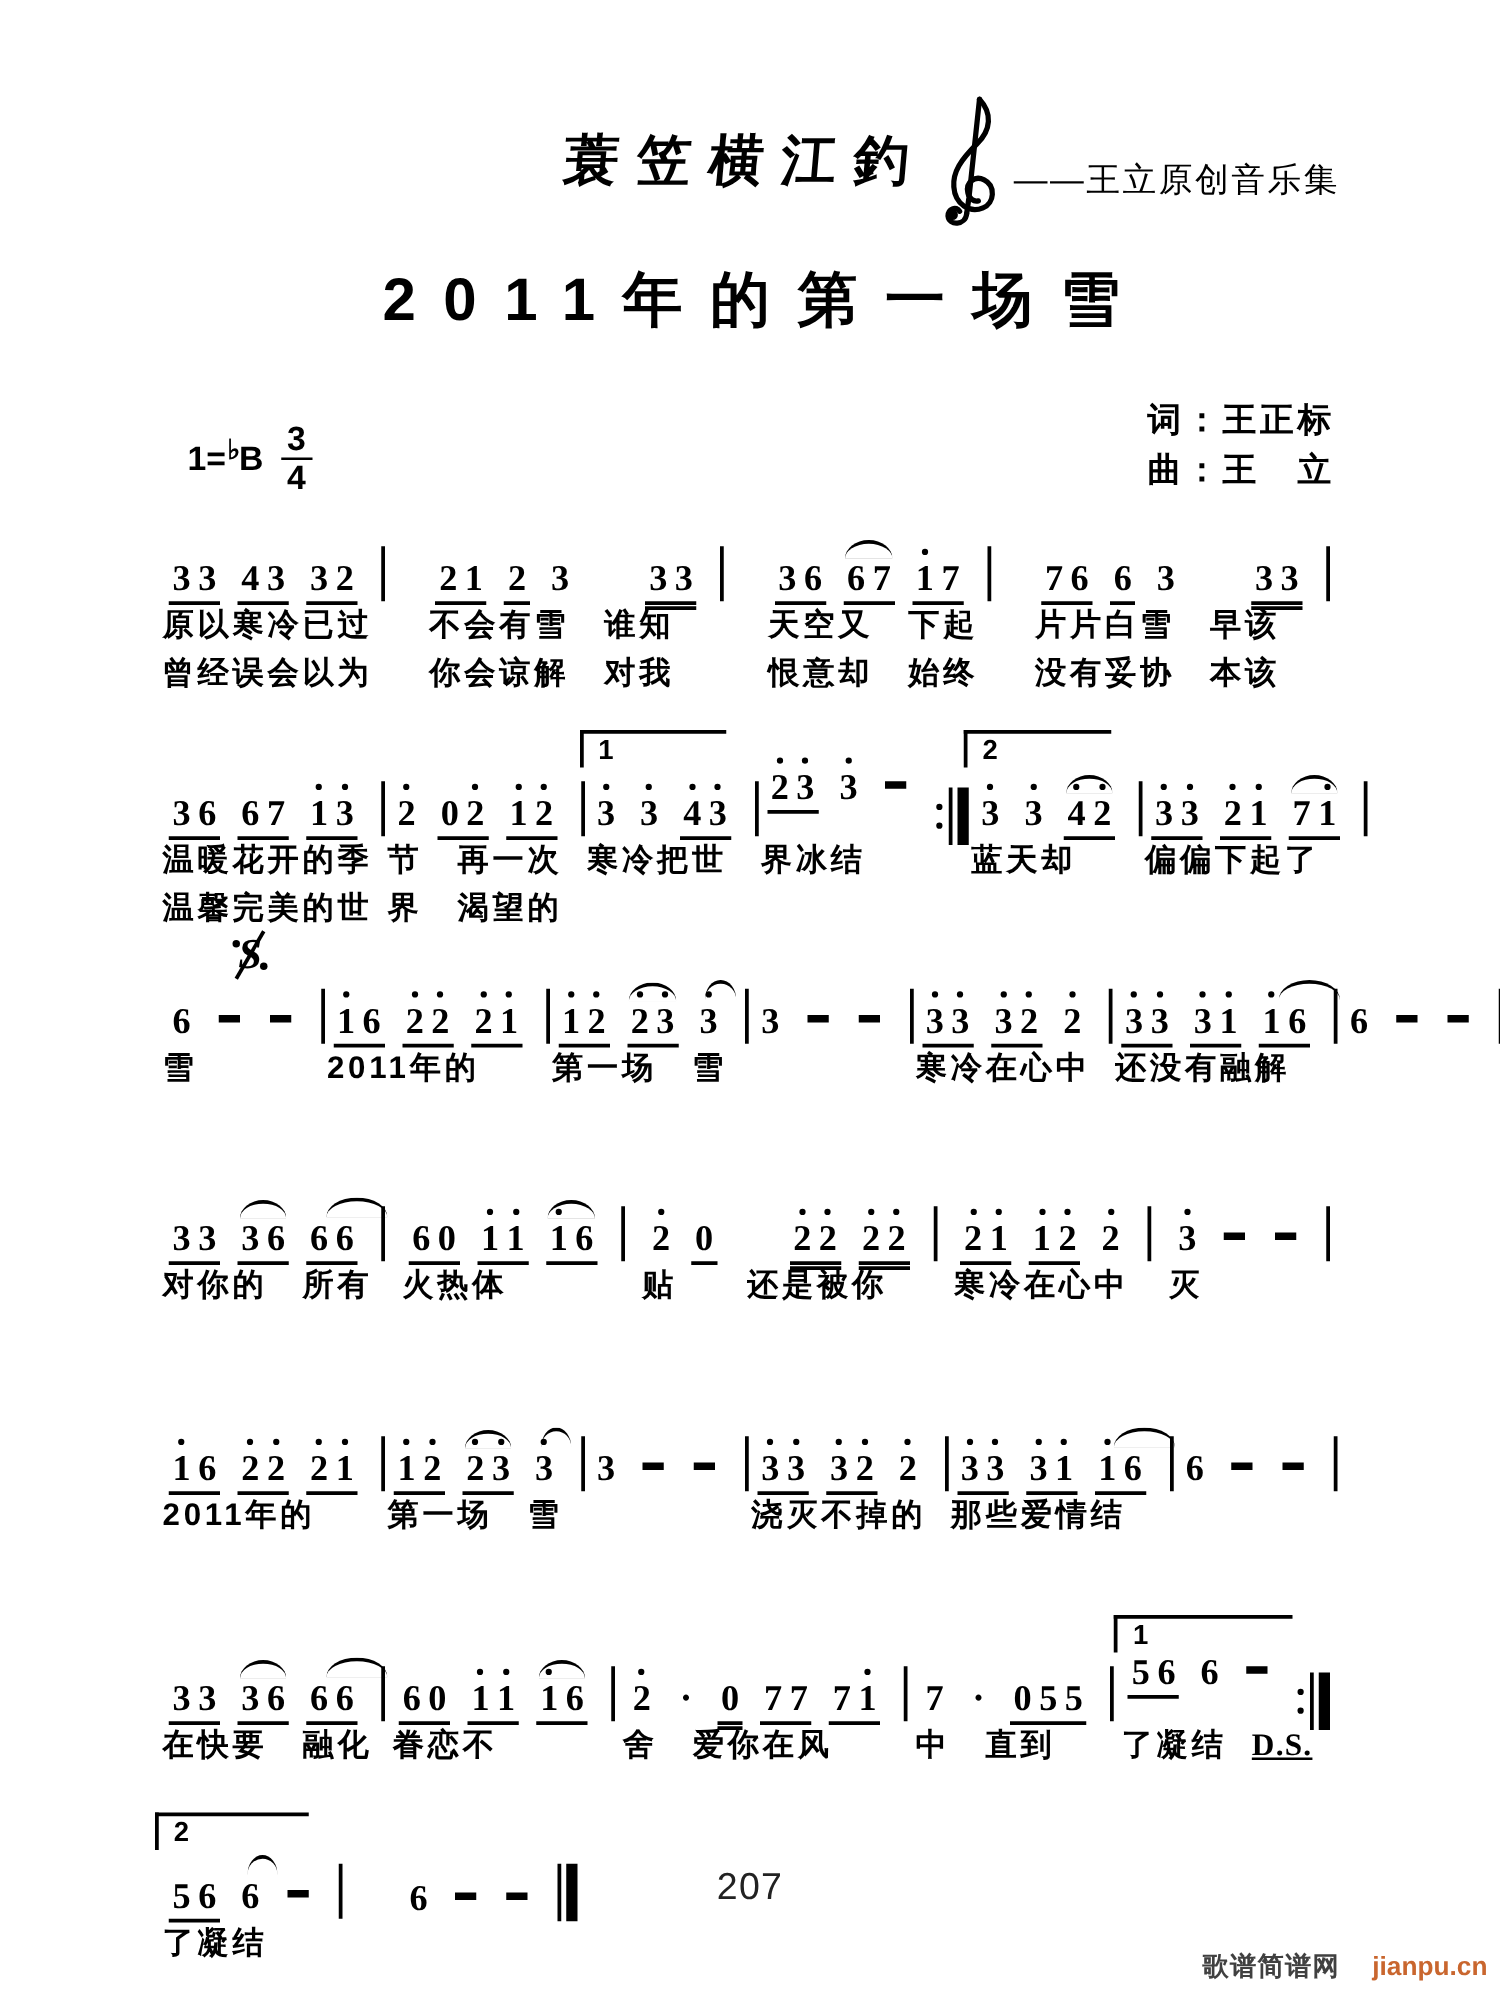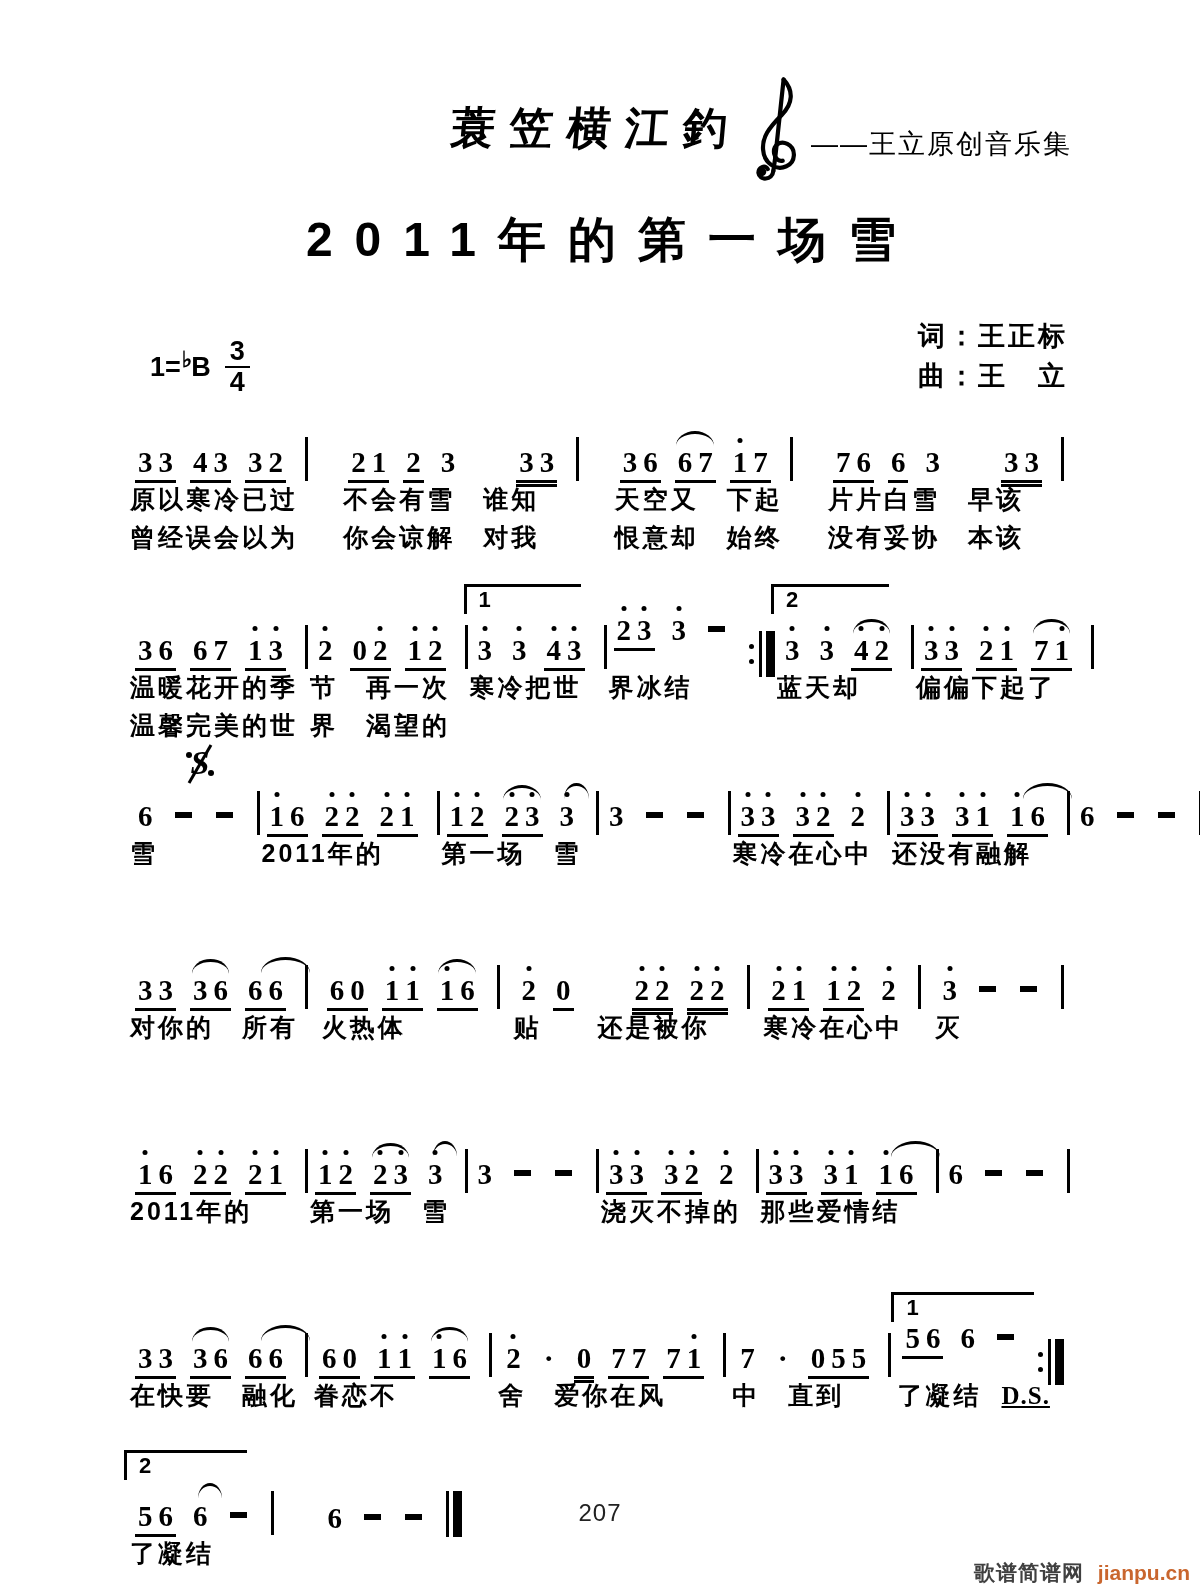--- a/index.html
+++ b/index.html
@@ -66,24 +66,24 @@
 
   .segno{position:absolute;left:56px;top:-4px;width:32px;height:44px;}
 
   .lyr{height:33px;margin-top:5px;padding-left:2px;font-size:25px;font-weight:bold;
        letter-spacing:3px;white-space:pre;}
   .ds{font-family:"Liberation Serif",serif;font-size:25px;font-weight:bold;
       letter-spacing:1px;margin-left:20px;text-decoration:underline;}
 
   
   .pagenum{position:absolute;bottom:66px;left:0;width:100%;text-align:center;
-           font-size:24px;letter-spacing:1px;color:#222;}
+           font-size:30px;letter-spacing:1px;color:#222;}
   .watermark{position:absolute;bottom:6px;right:10px;font-size:21px;font-weight:bold;}
   .wm-site{color:#404040;letter-spacing:1px;}
-  .wm-url{margin-left:8px;}
+  .wm-url{margin-left:20px;}
 </style>
 </head>
 <body>
 
 <div class="page">
 
   <div class="header">
     <span class="calli">蓑笠横江釣</span>
     <svg class="clef" viewBox="0 0 60 120">
       <g fill="none" stroke="#000" stroke-width="4.5" stroke-linecap="round">

